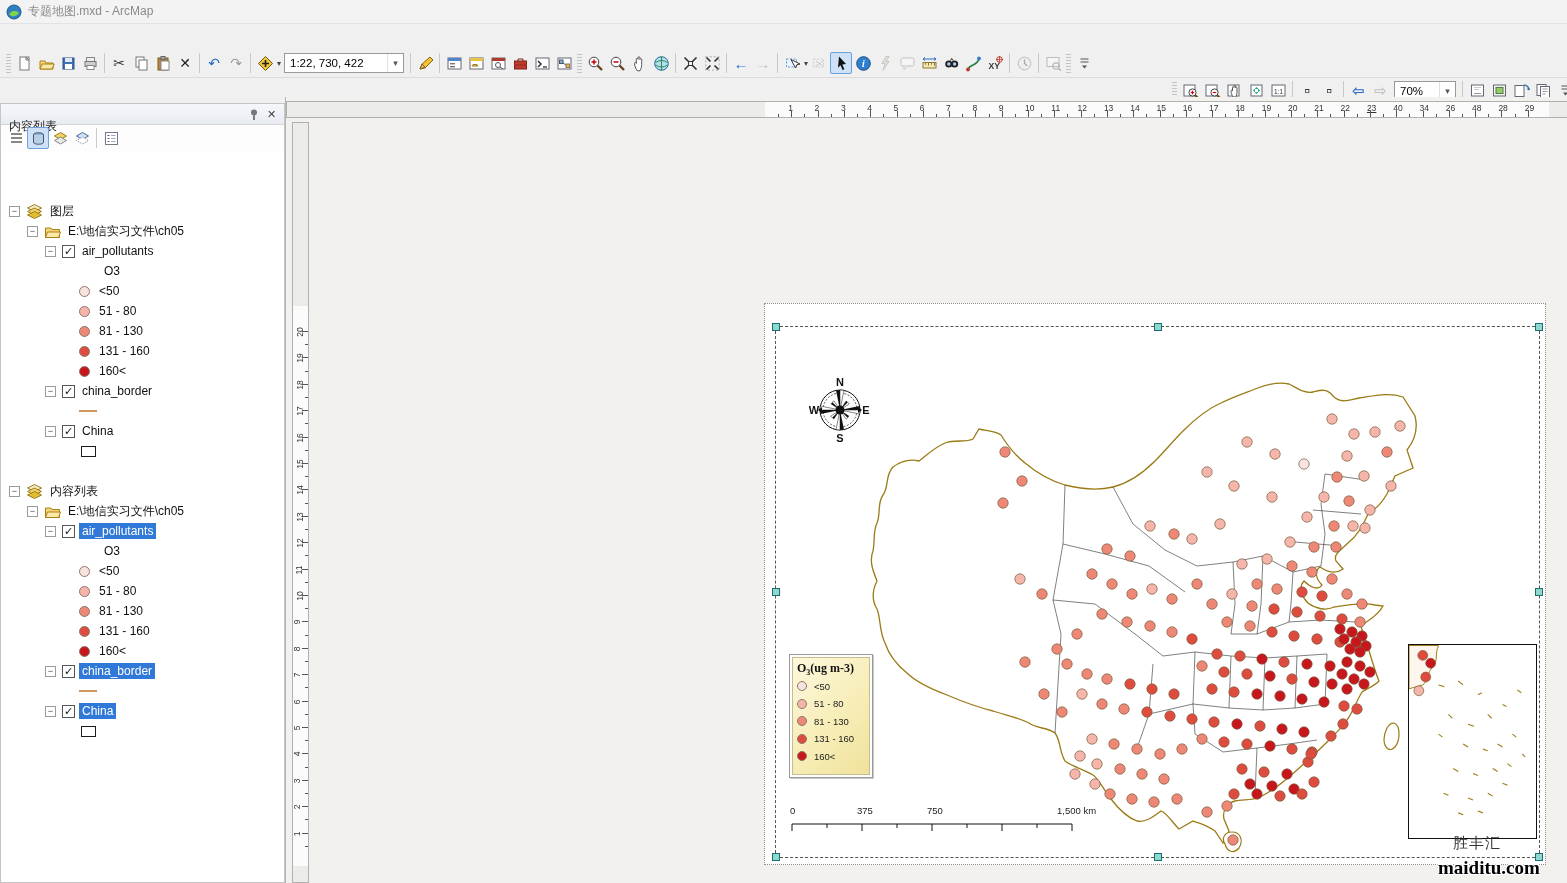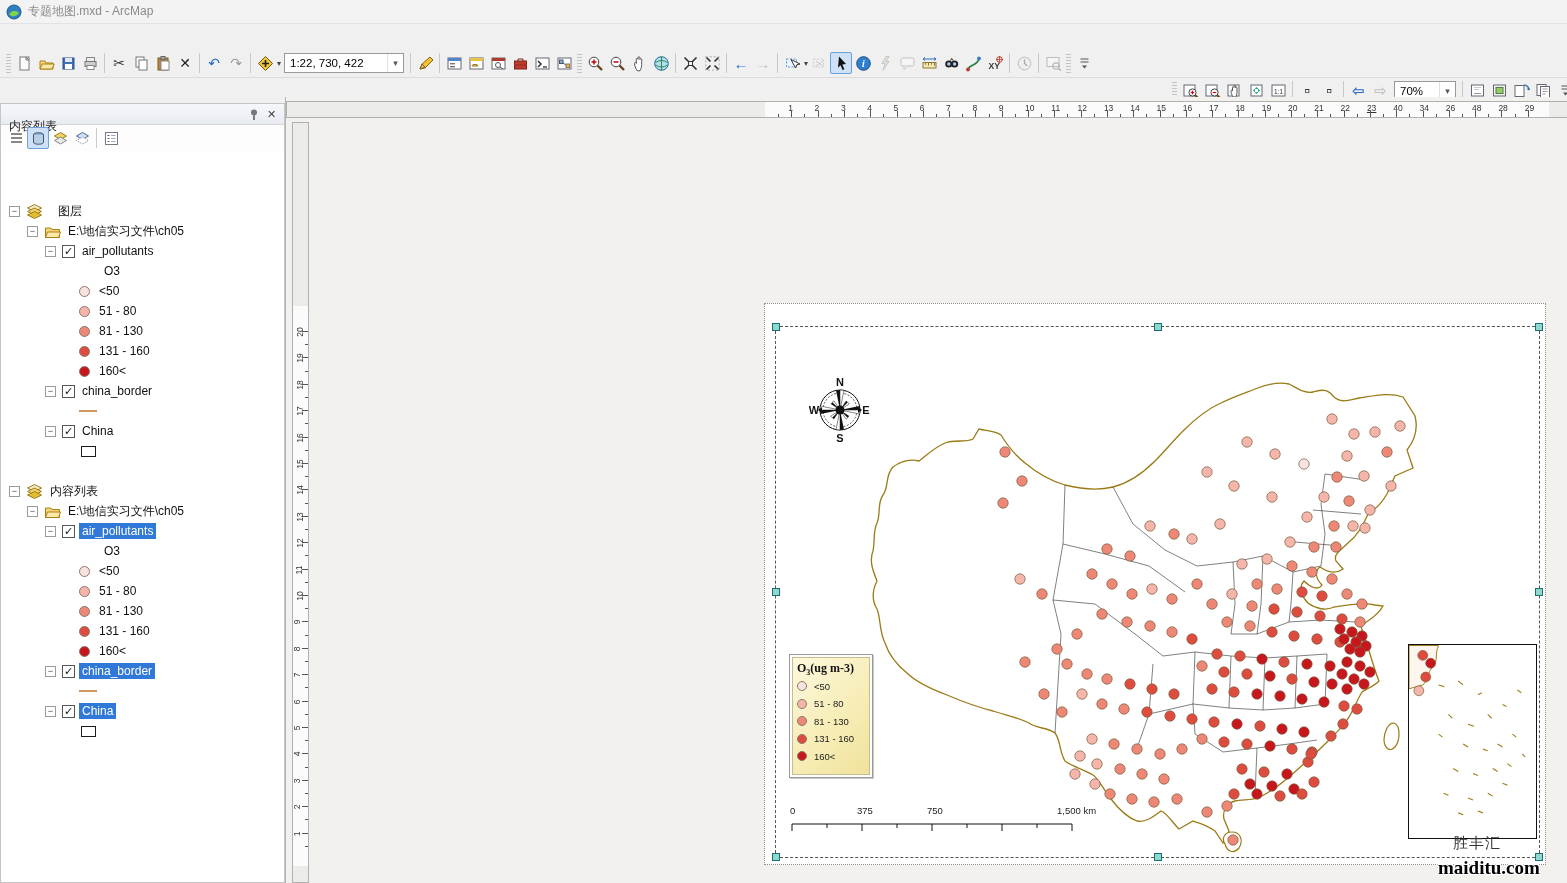--- a/index.html
+++ b/index.html
@@ -472,21 +472,21 @@
         </div>
       </div>
     <div id="toc-tree">
         <div class="trow" style="top: 50px;">
           <span class="exp" style="margin-left: 8px;">−</span>
           <span class="ticon" style="margin-left: 6px;"><svg viewBox="0 0 17 17">
               <path d="M8.5,1.5 L15.5,5 8.5,8.5 1.5,5 Z" fill="#f8ecc0" stroke="#9c7d19"></path>
               <path d="M8.5,5 L15.5,8.5 8.5,12 1.5,8.5 Z" fill="#f1d268" stroke="#9c7d19"></path>
               <path d="M8.5,8.5 L15.5,12 8.5,15.5 1.5,12 Z" fill="#e3bd33" stroke="#9c7d19"></path>
             </svg></span>
-          <span class="lyr-label" style="margin-left: 12px; font-family: Liberation Serif, serif;">图层</span>
+          <span class="lyr-label" style="margin-left: 4px; font-family: Liberation Serif, serif;">图层</span>
         </div>
         <div class="trow" style="top: 70px;">
           <span class="exp" style="margin-left: 26px;">−</span>
           <span class="ticon" style="margin-left: 6px;"><svg viewBox="0 0 17 17">
               <path d="M1.5,5 h5.5 l1,1.5 h7.5 v8 h-14 z" fill="#f6d67a" stroke="#a98113"></path>
               <path d="M1.5,14.5 l2,-5.5 h13 l-2,5.5 z" fill="#fbe9a8" stroke="#a98113"></path>
             </svg></span>
           <span class="lyr-label" style="margin-left: 4px;">E:\地信实习文件\ch05</span>
         </div>
         <div class="trow" style="top: 90px;">

